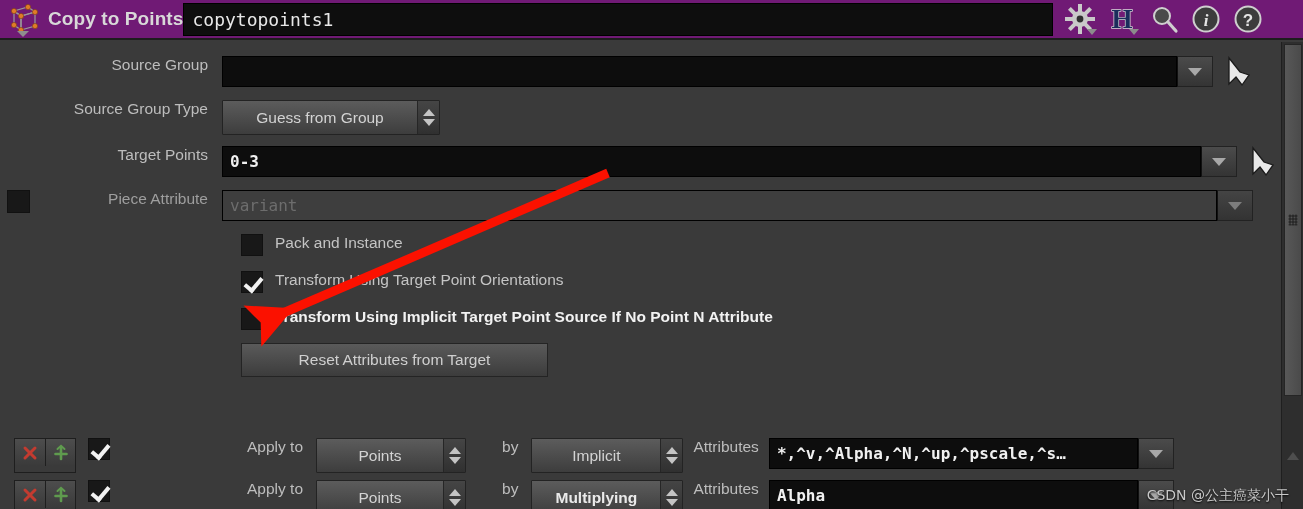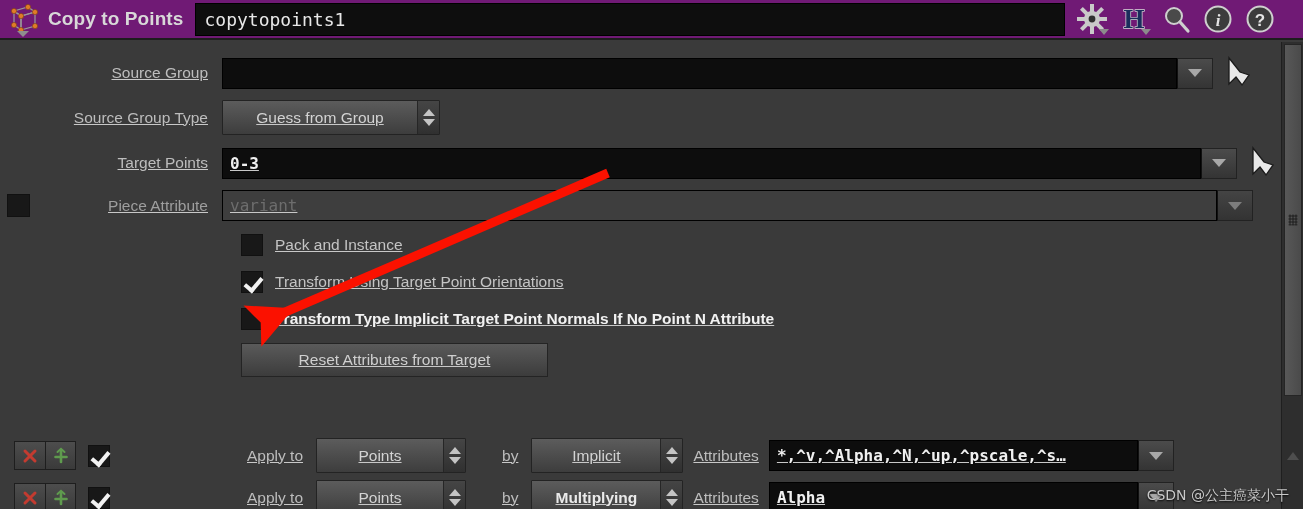--- a/index.html
+++ b/index.html
@@ -26,21 +26,21 @@
     width: 40px; height: 36px; margin-left: 4px;
     position: relative; flex: 0 0 auto;
   }
   .node-icon svg { display: block; }
   .node-title {
     font-size: 19px; font-weight: bold; color: #d8d8d8;
     margin-left: 4px; white-space: nowrap;
     letter-spacing: 0.1px;
   }
   .node-name-field {
-    margin-left: 12px;
+    margin-left: 0;
     height: 33px; width: 870px;
     background: #0e0e0e;
     border: 1px solid #000;
     color: #e8e8e8;
     font-family: "DejaVu Sans Mono", monospace;
     font-size: 18px;
     display: flex; align-items: center;
     padding-left: 8px;
     overflow: hidden; white-space: nowrap;
   }
@@ -52,21 +52,21 @@
     border-right: 5px solid transparent; border-top: 6px solid #8c8c8c;
   }
 
   
   .pane {
     position: absolute; left: 0; top: 42px; width: 1281px; height: 467px;
     background: #3a3a3a;
   }
   .prow {
     position: absolute; left: 0; width: 1281px;
-    display: flex; align-items: center; text-decoration: underline;
+    display: flex; 
   }
   .plabel {
     width: 222px; text-align: right; padding-right: 14px;
     font-size: 15.5px; color: #bdbdbd; white-space: nowrap;
     flex: 0 0 auto;
   }
   .plabel.dim { color: #9e9e9e; }
 
   
   .tfield {
@@ -332,21 +332,21 @@
 
   <div class="prow" style="top:229px;">
     <div style="width:241px;flex:0 0 auto;"></div>
     <div class="cbox checked"></div>
     <div class="cblabel">Transform Using Target Point Orientations</div>
   </div>
 
   <div class="prow" style="top:266px;">
     <div style="width:241px;flex:0 0 auto;"></div>
     <div class="cbox"></div>
-    <div class="cblabel strong">Transform Type Implicit Target Point Normals If No Point N Attribute</div>
+    <div class="cblabel strong">Transform Using Implicit Target Point Source If No Point N Attribute</div>
   </div>
 
   <div class="prow" style="top:301px;">
     <div style="width:241px;flex:0 0 auto;"></div>
     <div class="pbtn" style="width:307px;">Reset Attributes from Target</div>
   </div>
 
 
   <div class="prow" style="top:396px;">
     <div class="mp-ctrl" style="margin-left:14px;">

